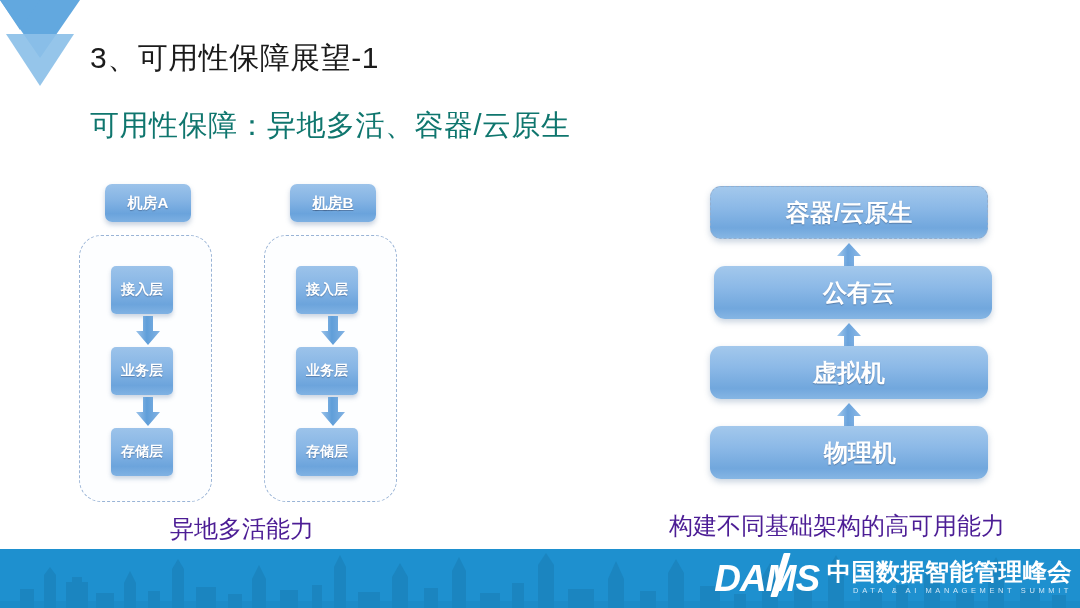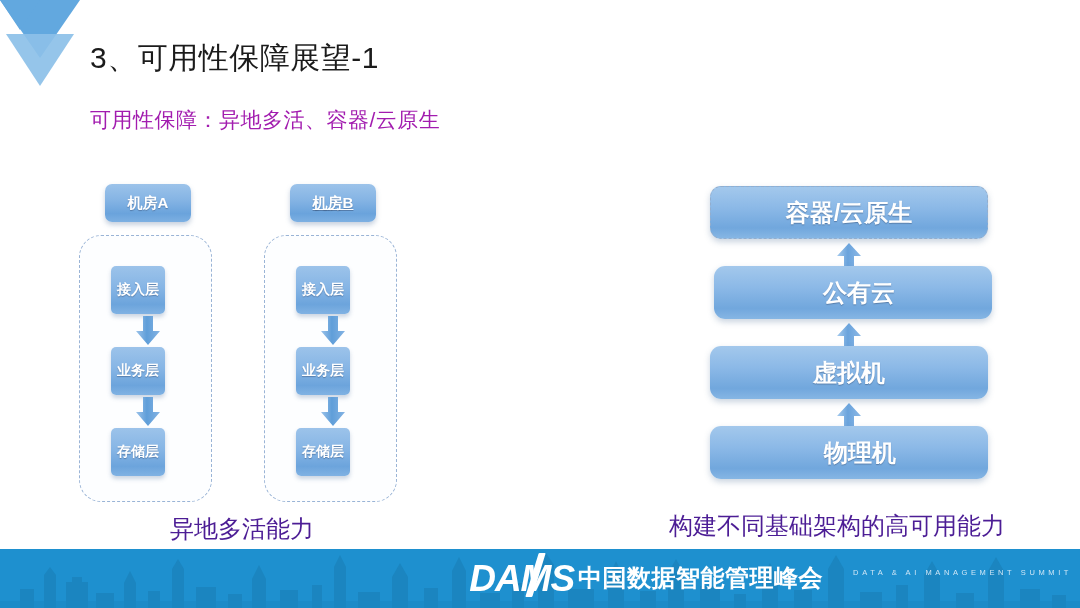--- a/index.html
+++ b/index.html
@@ -34,22 +34,22 @@
     top: 38px;
     font-size: 30px;
     color: #1b1b1b;
     letter-spacing: 0.5px;
     white-space: nowrap;
   }
   #slide-subtitle {
     position: absolute;
     left: 90px;
     top: 106px;
-    font-size: 21px;
-    color: #a21caf;
+    font-size: 29px;
+    color: #0f766e;
     letter-spacing: 0.5px;
     white-space: nowrap;
   }
 
   
   .gbox {
     position: absolute;
     box-sizing: border-box;
     border-radius: 9px;
     background: linear-gradient(180deg, #9cc3ea 0%, #85b4e4 42%, #6aa3dc 78%, #7db0e2 100%);
@@ -74,21 +74,21 @@
   .dc-frame {
     position: absolute;
     box-sizing: border-box;
     border: 1.6px dashed #9ab4d6;
     border-radius: 22px;
     background: #fdfeff;
   }
 
   
   .layer-box {
-    width: 54px;
+    width: 62px;
     height: 48px;
     font-size: 14px;
     border-radius: 5px;
     background: linear-gradient(180deg, #9cc3ea 0%, #86b5e5 45%, #6ca4dc 80%, #80b2e3 100%);
     box-shadow: 0 3px 4px rgba(90,120,160,0.3);
   }
 
   
   .arrow-down {
     position: absolute;
@@ -165,21 +165,21 @@
     left: 63px;
     top: -7px;
     width: 7px;
     height: 44px;
     background: #ffffff;
     transform: skewX(-17deg);
     border-radius: 1px;
   }
   #brand-cn-wrap {
     display: flex;
-    flex-direction: row;
+    flex-direction: column;
     justify-content: center;
     line-height: 1;
     padding-bottom: 2px;
     text-align: right;
   }
   #brand-cn {
     font-size: 24px;
     font-weight: bold;
     color: #ffffff;
     letter-spacing: 0.5px;

